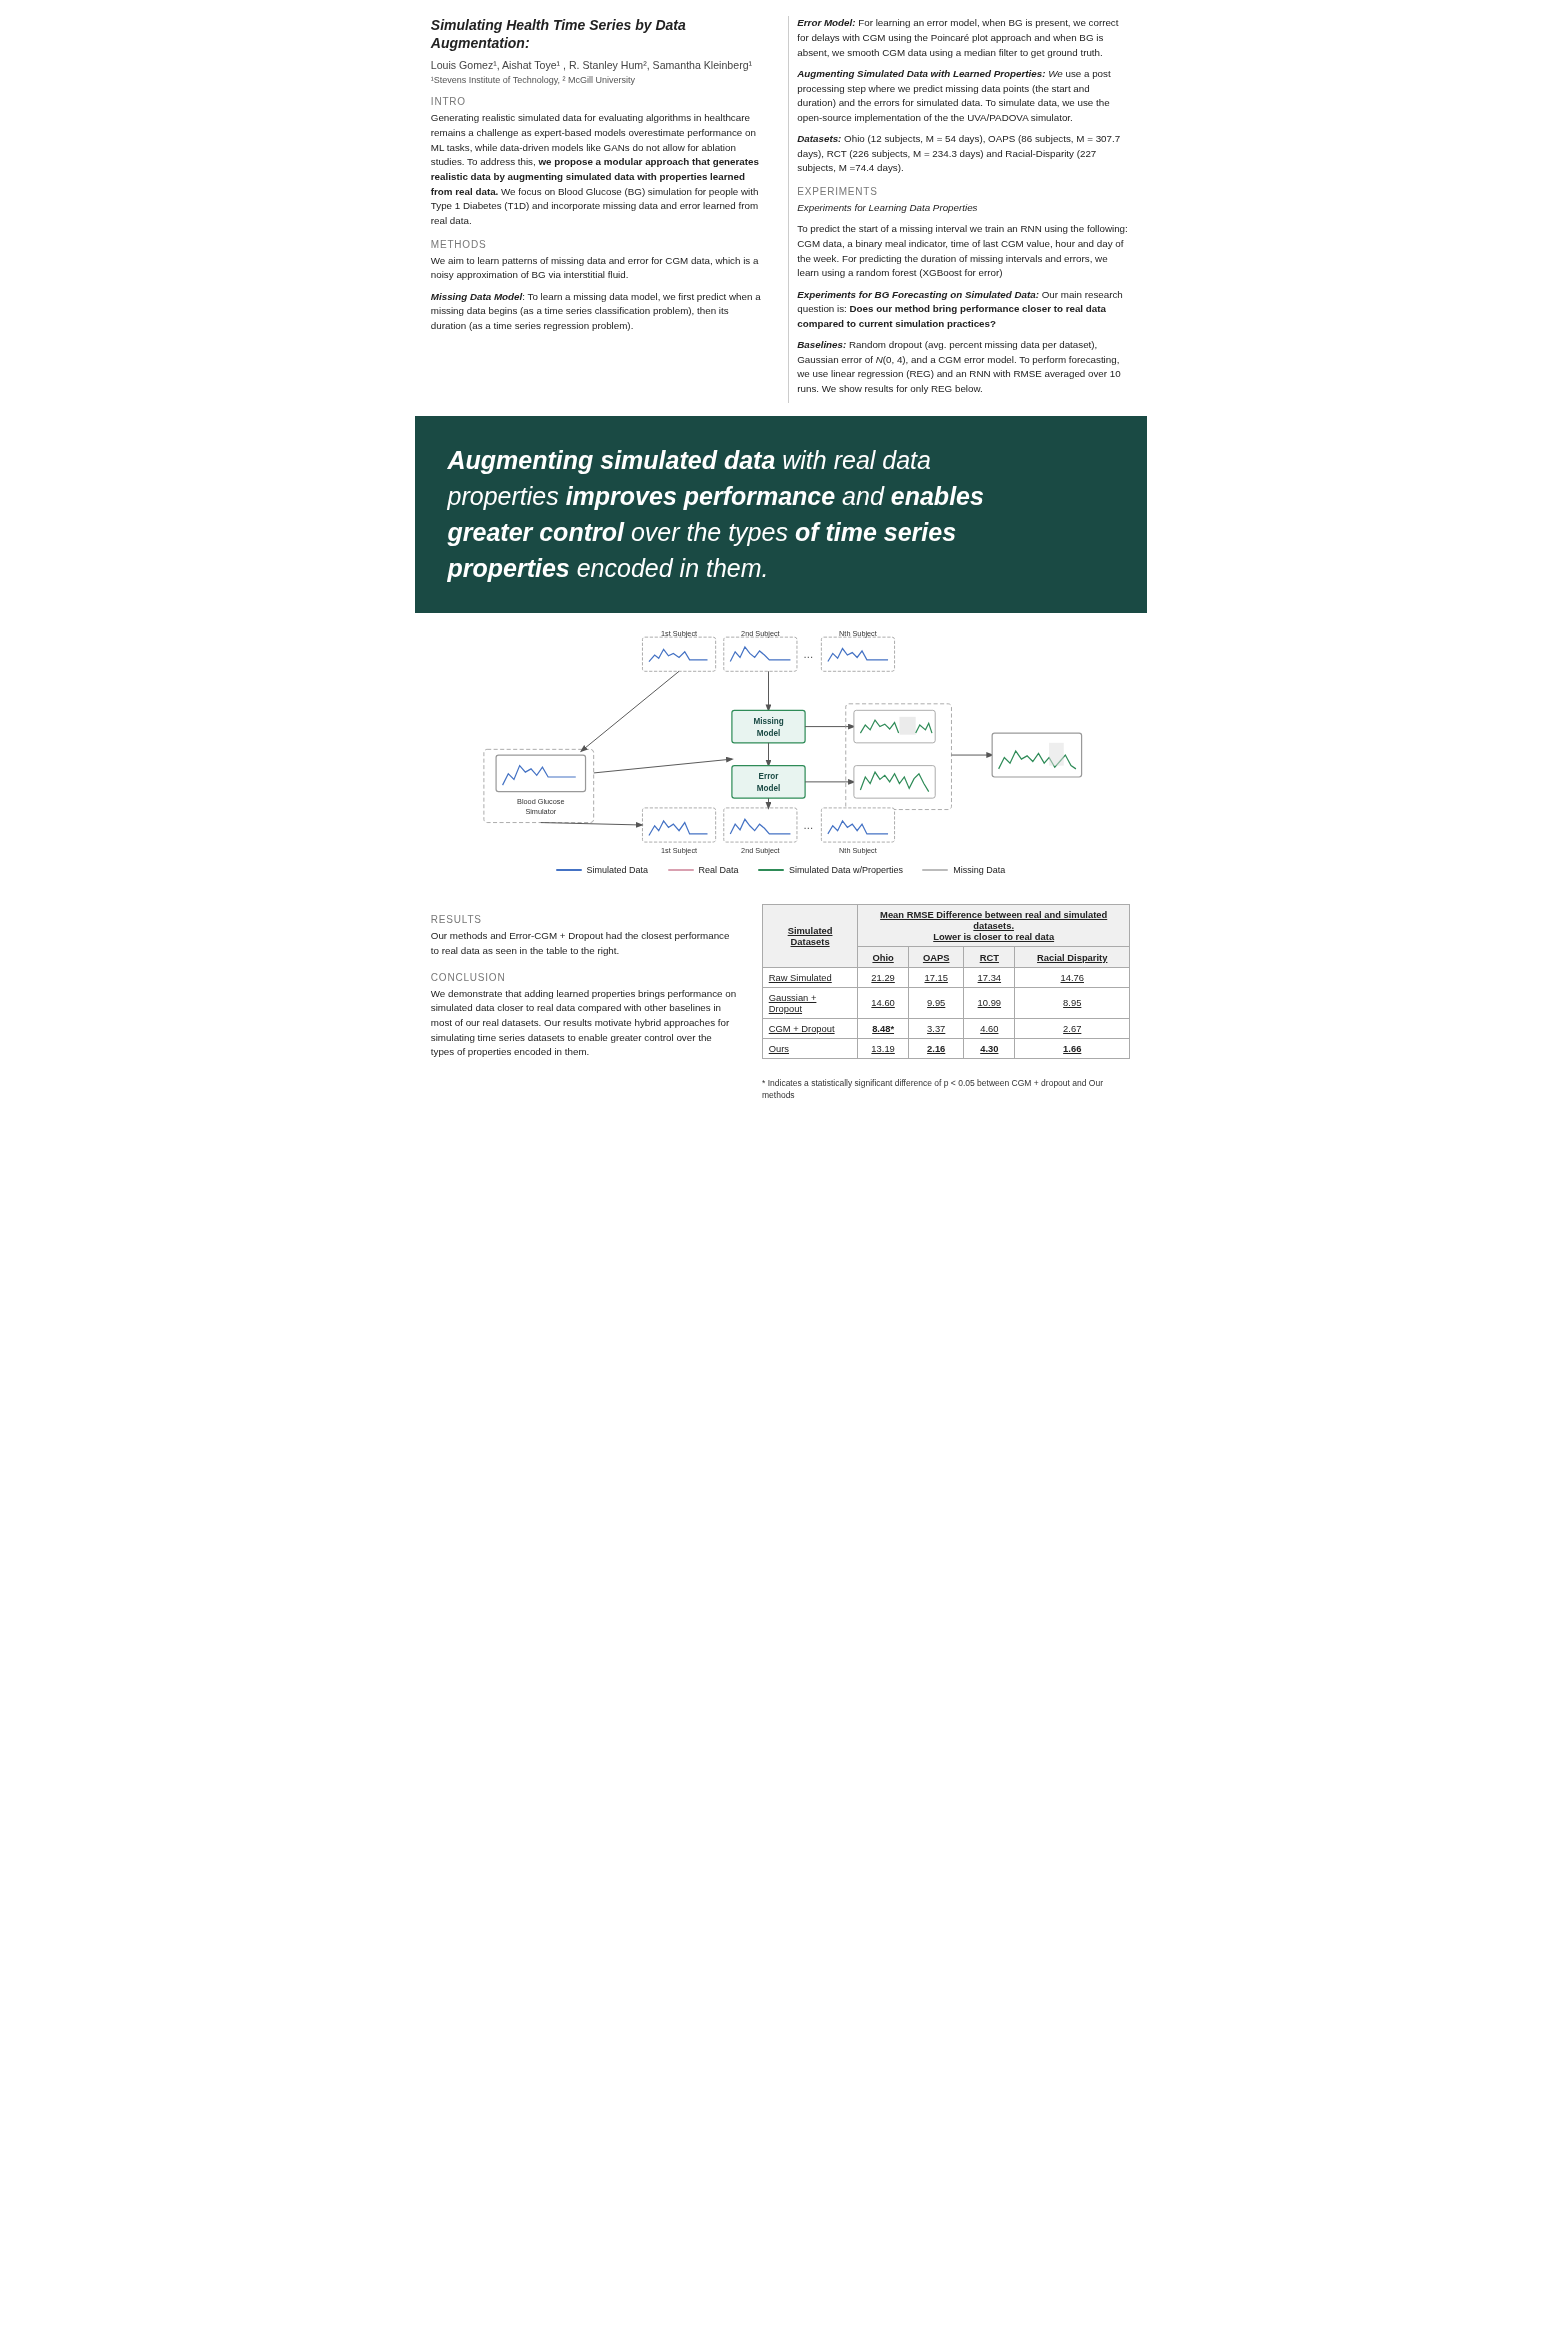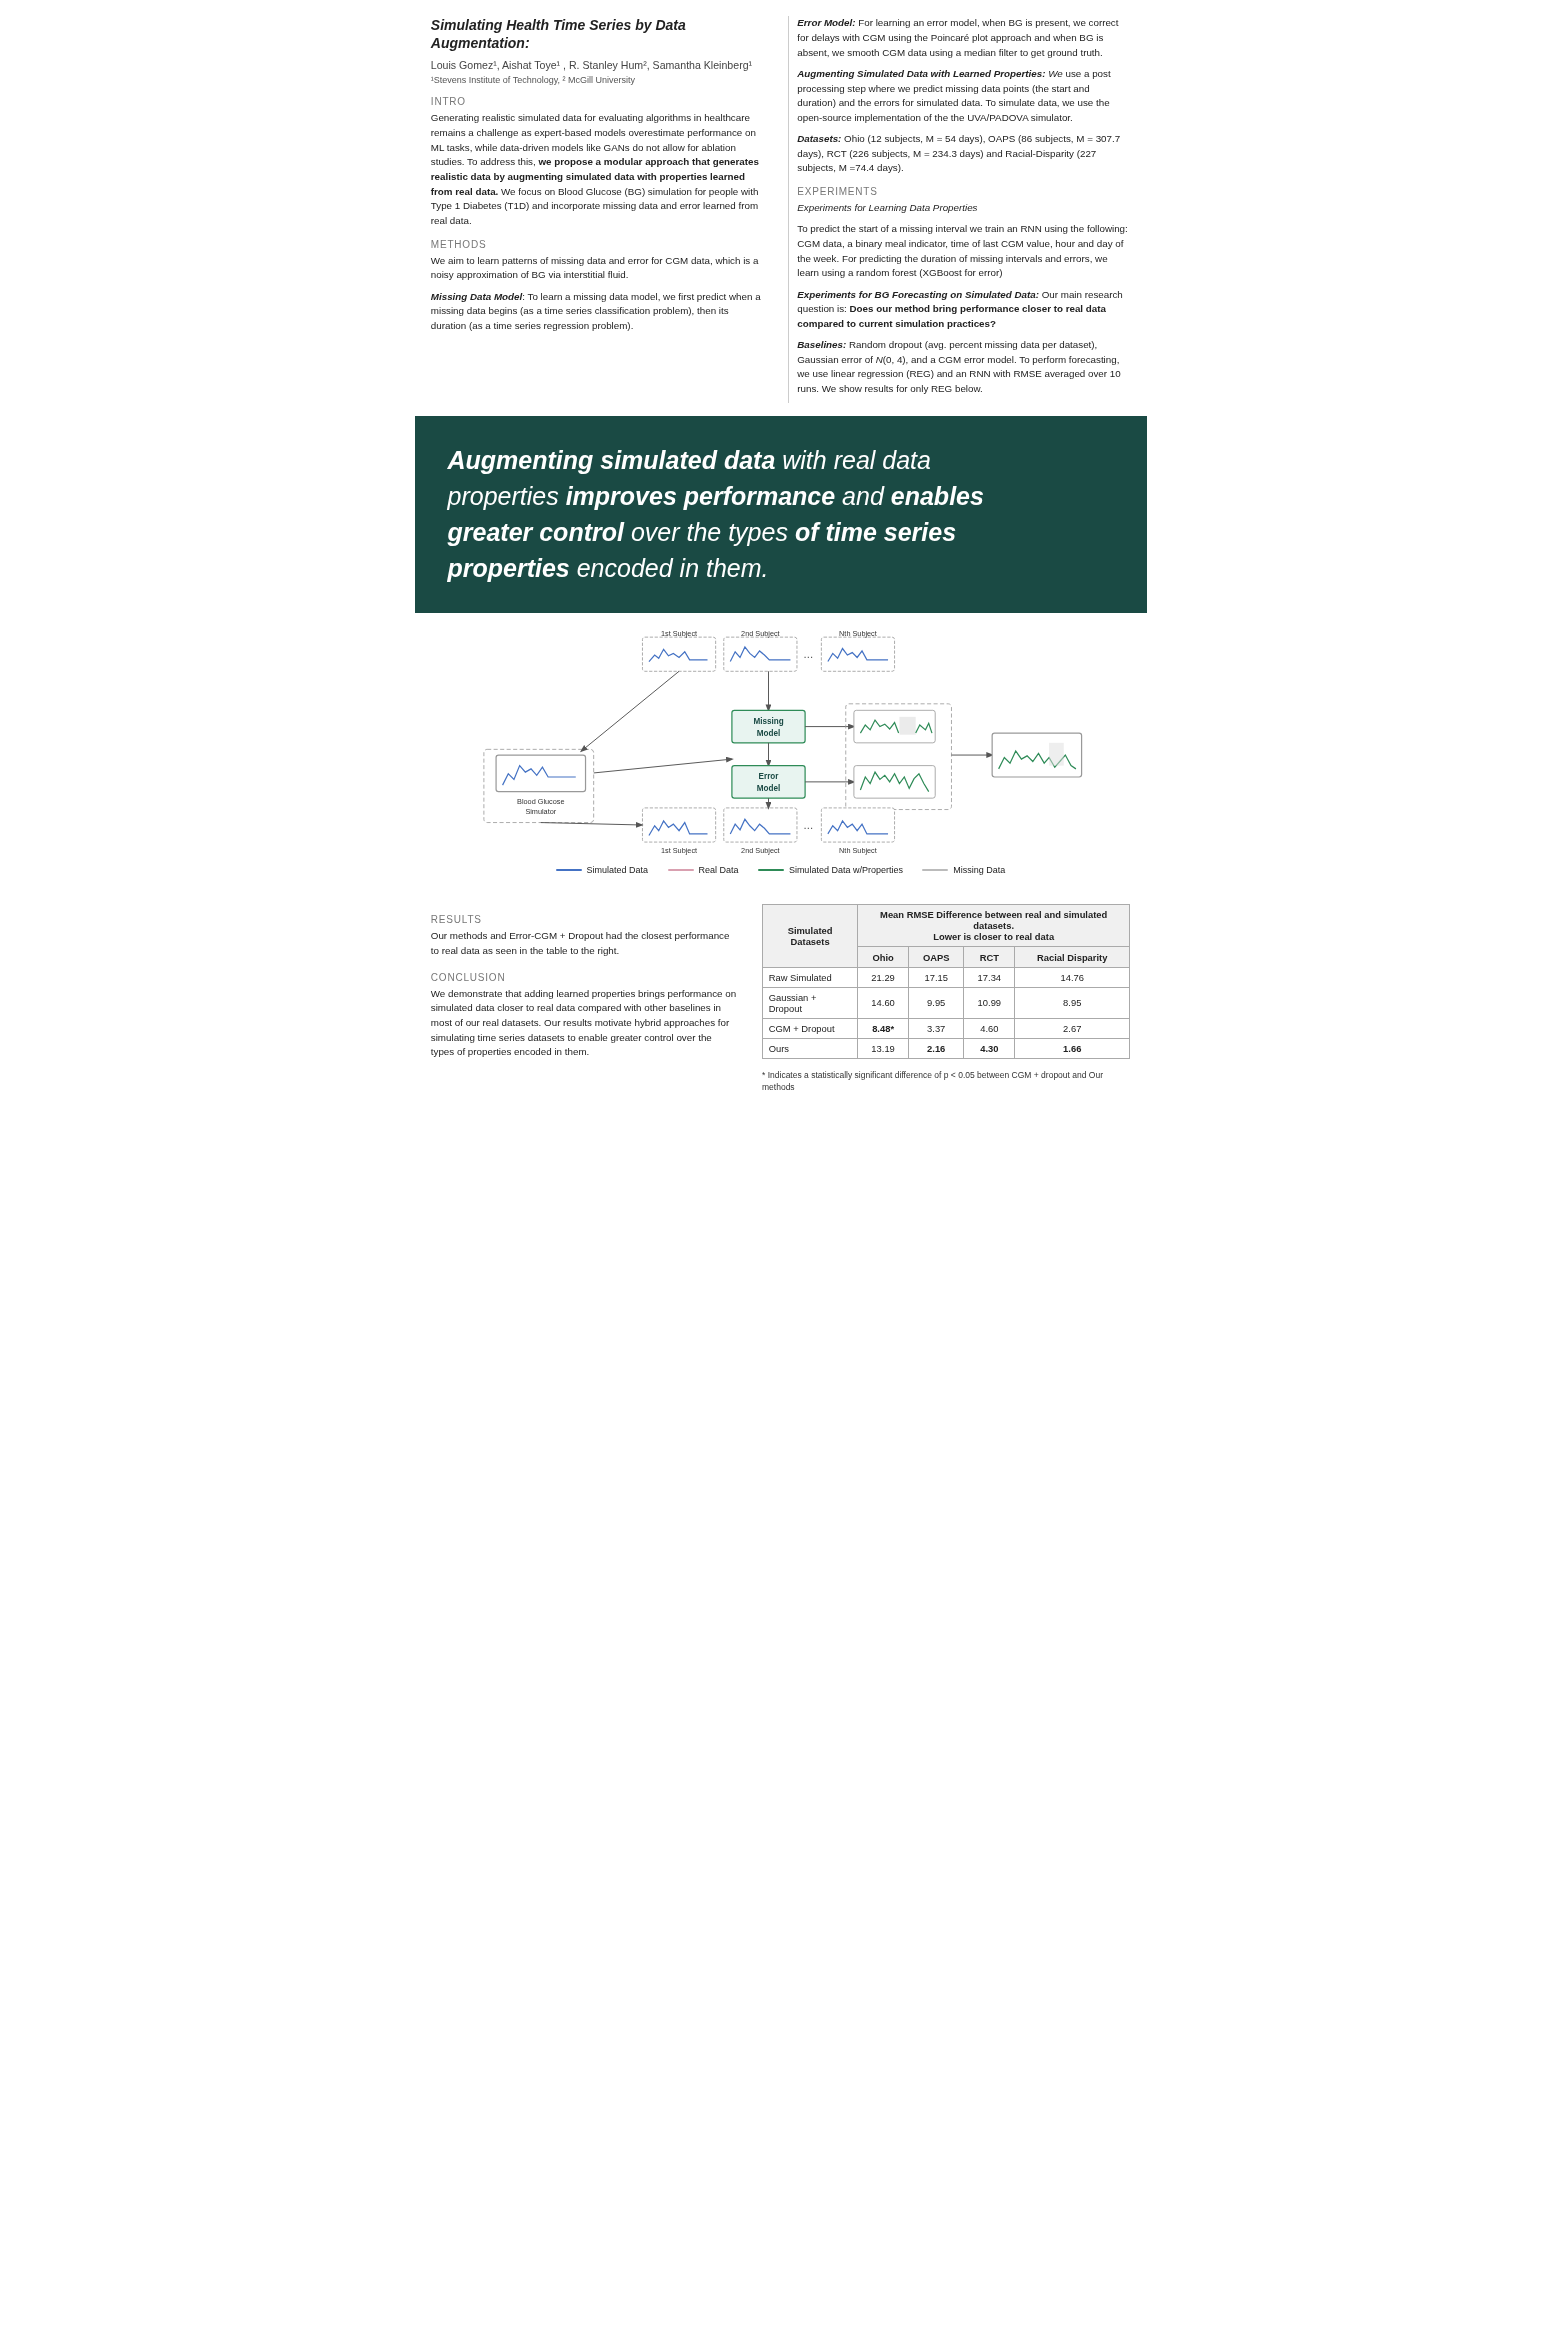--- a/index.html
+++ b/index.html
@@ -136,36 +136,37 @@
     .results-table {
       width: 100%;
       border-collapse: collapse;
       font-size: 9.4px;
     }
     .results-table th, .results-table td {
       border: 0.8px solid #aaa;
       padding: 4.1px 5.7px;
       text-align: center;
       vertical-align: middle;
+      text-decoration: underline;
     }
     .results-table th {
       background: #f0f0f0;
       font-weight: bold;
     }
     .results-table td:first-child {
       text-align: left;
     }
     .results-table .bold-val {
       font-weight: bold;
       text-align: center;
     }
     .table-note {
       font-size: 8.5px;
       color: #333;
-      margin-top: 11px;
+      margin-top: 19px;
       line-height: 1.4;
     }
   </style>
 </head>
 <body>
 
 <div class="top-section">
 
   <div class="left-col">
     <div class="paper-title">Simulating Health Time Series by Data Augmentation:</div>

